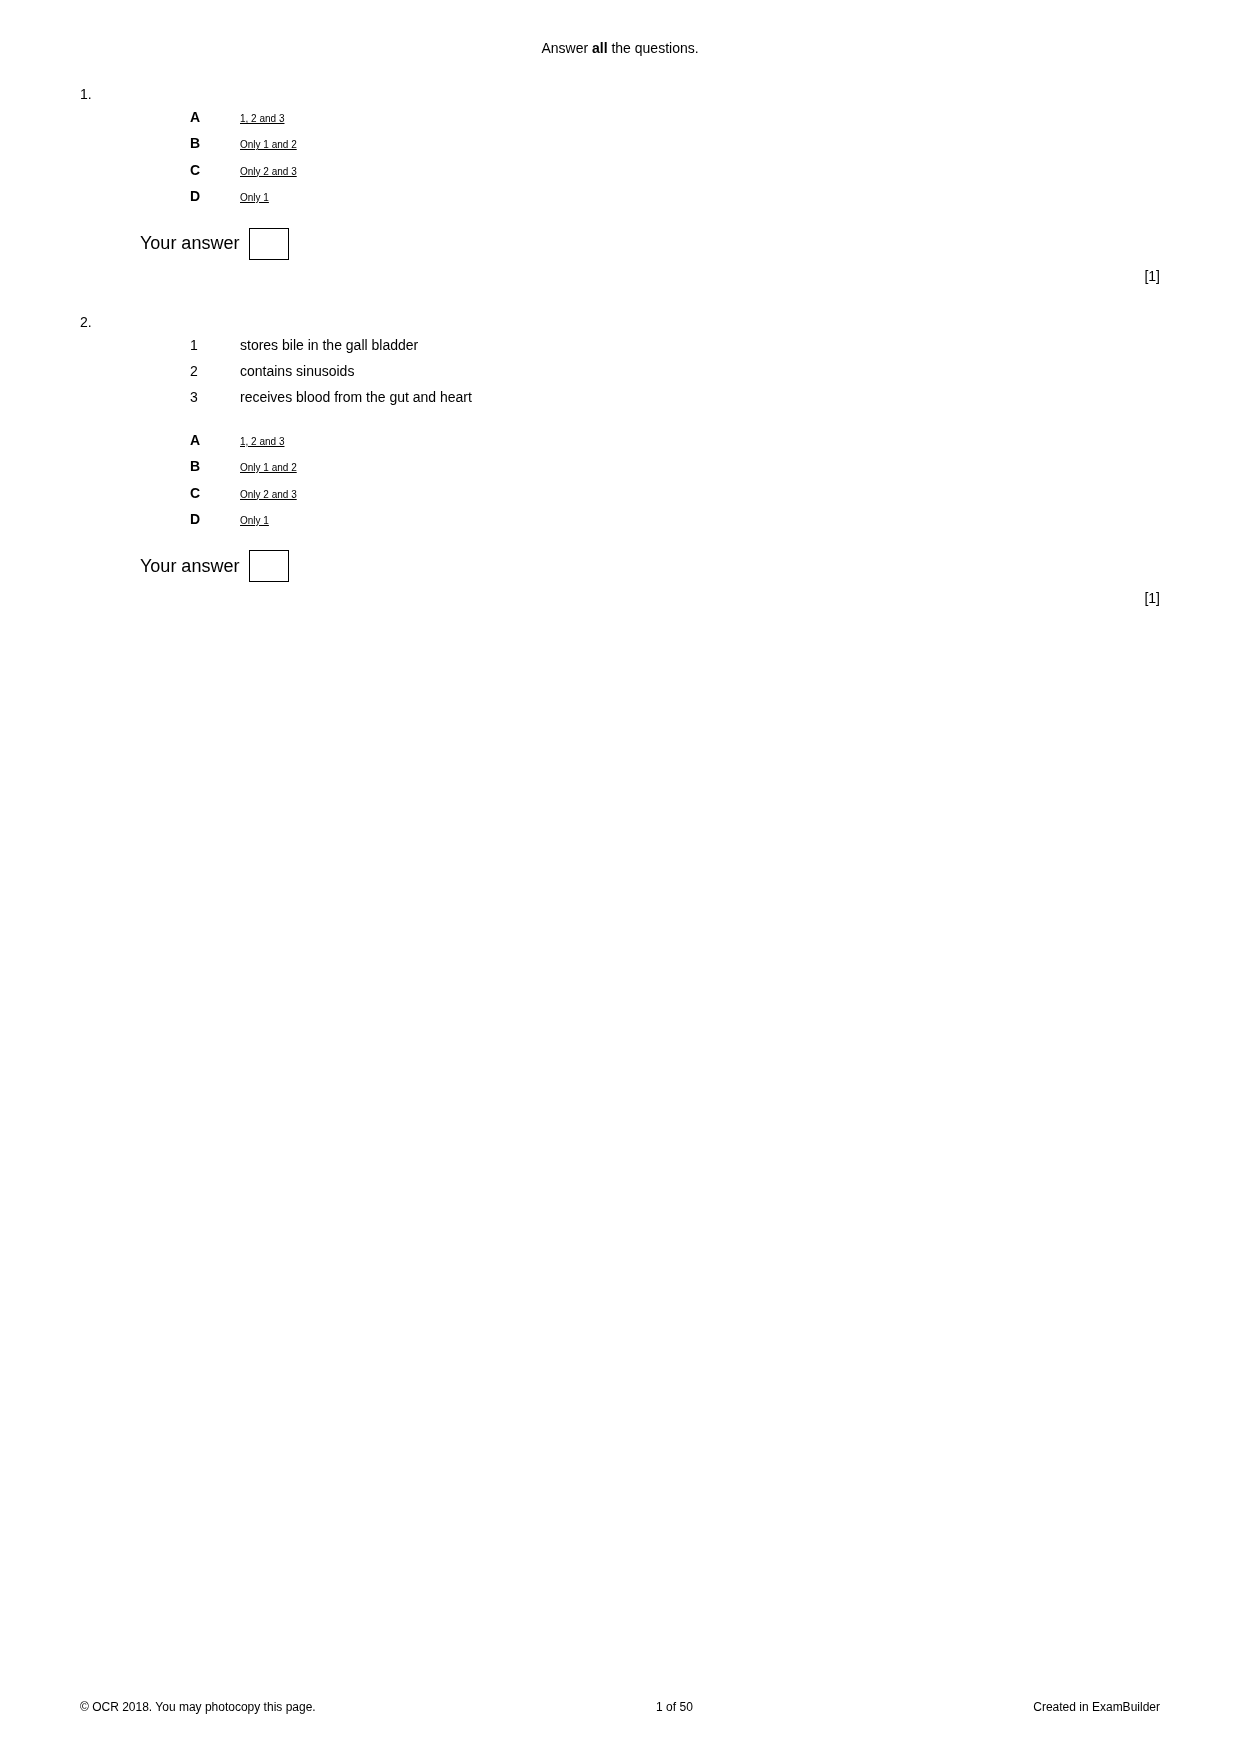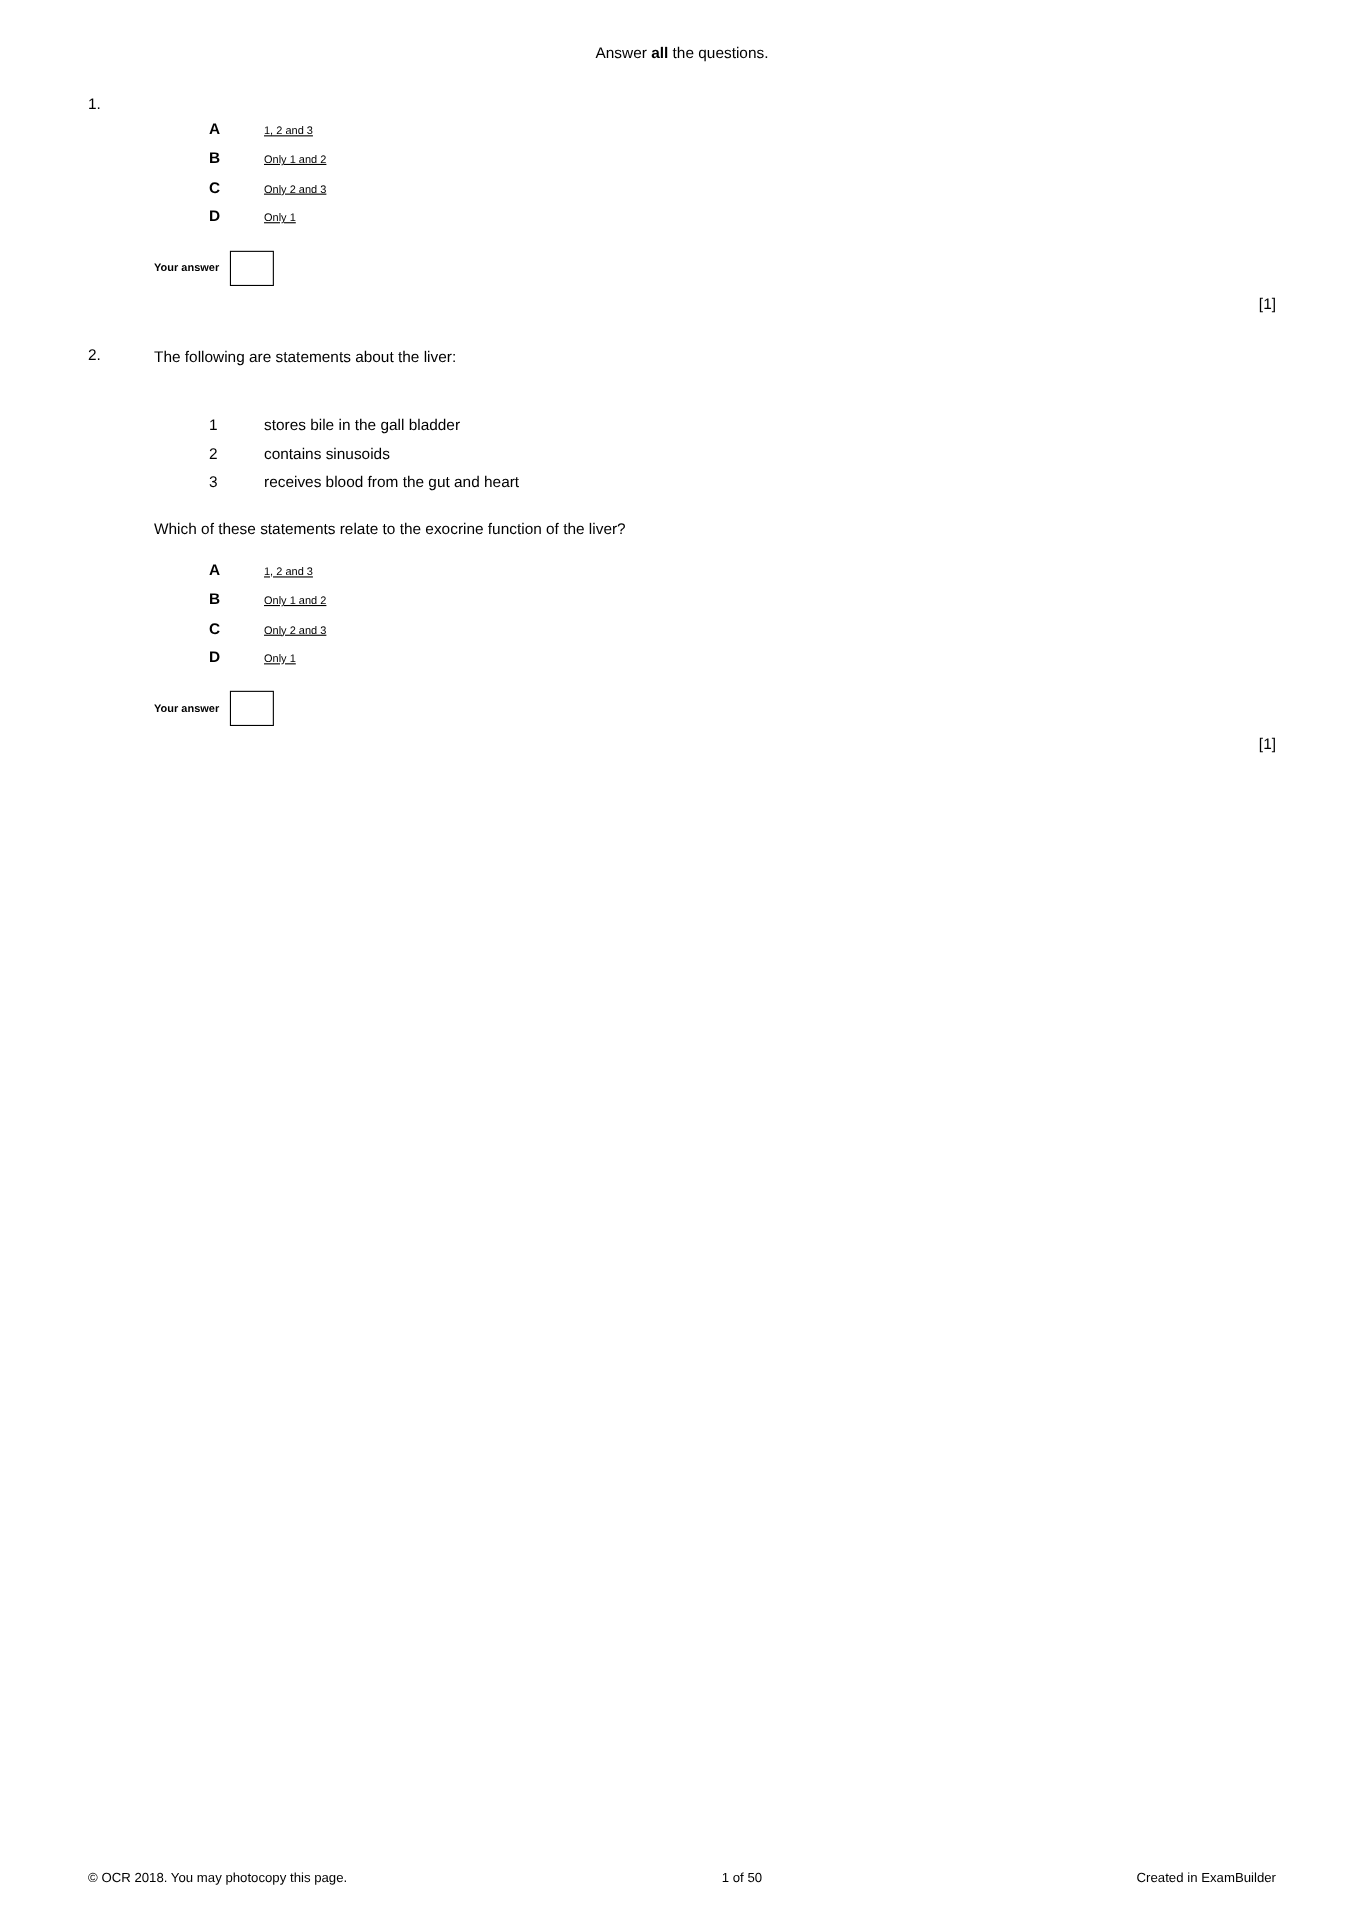--- a/index.html
+++ b/index.html
@@ -122,23 +122,22 @@
     }
 
     .answer-row {
       display: flex;
       align-items: center;
       margin-top: 16px;
       margin-bottom: 8px;
     }
 
     .answer-label {
-      font-size: 10px;
+      font-size: 18px;
       margin-right: 10px;
-      font-weight: bold;
     }
 
     .answer-box {
       width: 40px;
       height: 32px;
       border: 1px solid #000;
       display: inline-block;
     }
 
     .marks-row {
@@ -209,40 +208,38 @@
 
     <div class="marks-row">
       <span>[1]</span>
     </div>
   </div>
 </div>
 
 <div class="question-block">
   <div class="question-number">2.</div>
   <div class="question-content">
-    <div class="question-text">The following are statements about the liver:</div>
 
     <div class="spacer"></div>
 
     <div class="numbered-list">
       <div class="numbered-row">
         <span class="numbered-num">1</span>
         <span class="numbered-text">stores bile in the gall bladder</span>
       </div>
       <div class="numbered-row">
         <span class="numbered-num">2</span>
         <span class="numbered-text">contains sinusoids</span>
       </div>
       <div class="numbered-row">
         <span class="numbered-num">3</span>
         <span class="numbered-text">receives blood from the gut and heart</span>
       </div>
     </div>
 
-    <div class="sub-question-text">Which of these statements relate to the exocrine function of the liver?</div>
 
     <div class="options-list">
       <div class="option-row">
         <span class="option-letter">A</span>
         <span class="option-text">1, 2 and 3</span>
       </div>
       <div class="option-row">
         <span class="option-letter">B</span>
         <span class="option-text">Only 1 and 2</span>
       </div>

